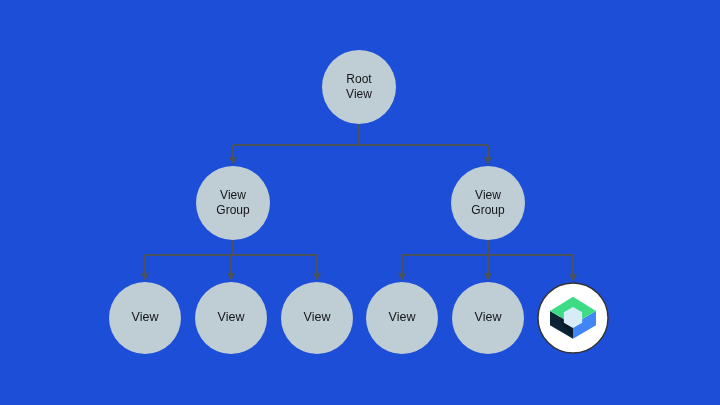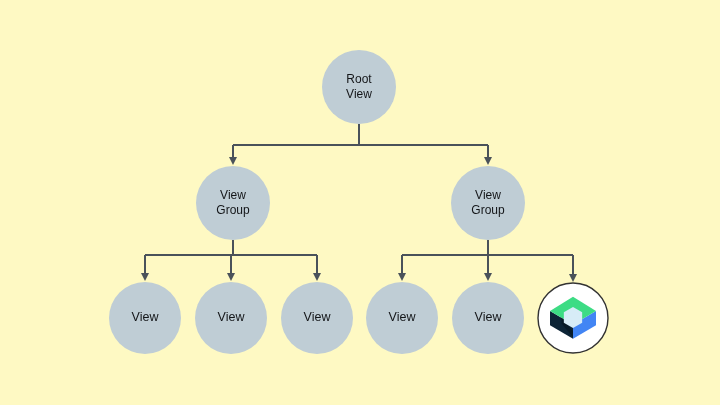--- a/index.html
+++ b/index.html
@@ -11,21 +11,21 @@
   body {
     width: 720px;
     height: 405px;
     overflow: hidden;
     font-family: "Liberation Sans", sans-serif;
   }
   #stage {
     position: relative;
     width: 720px;
     height: 405px;
-    background: #fef9c3;
+    background: #1d4ed8;
   }
   #diagram {
     position: absolute;
     top: 0;
     left: 0;
     width: 720px;
     height: 405px;
     display: block;
   }
   .node-label {

